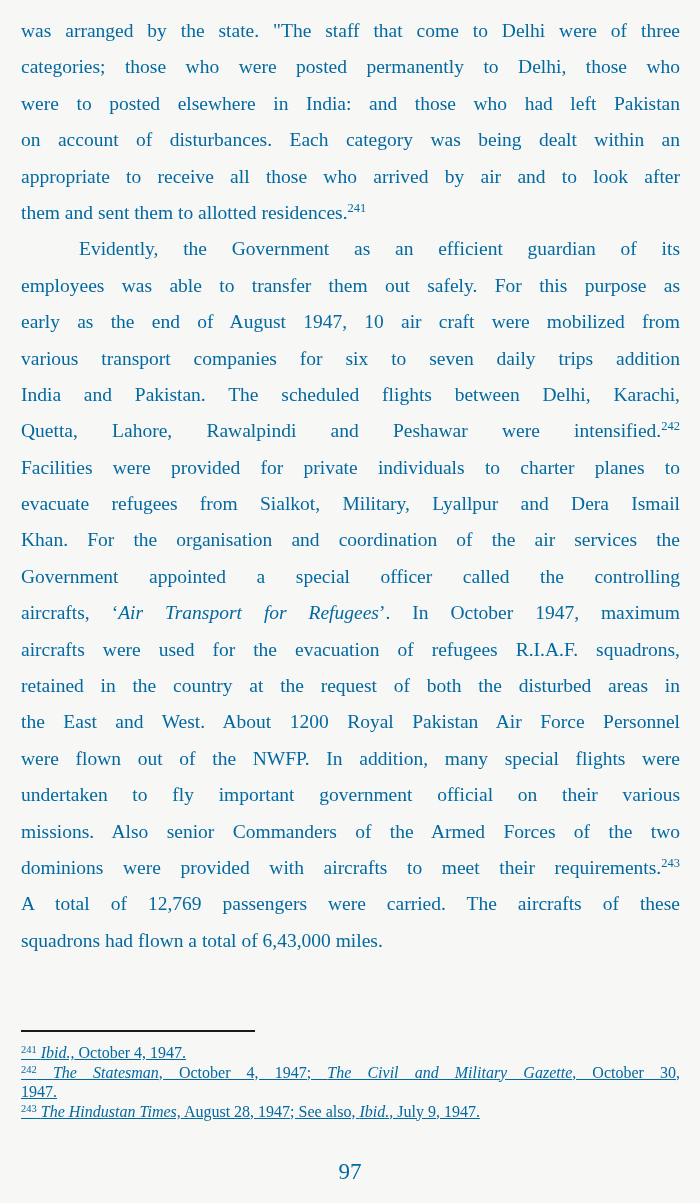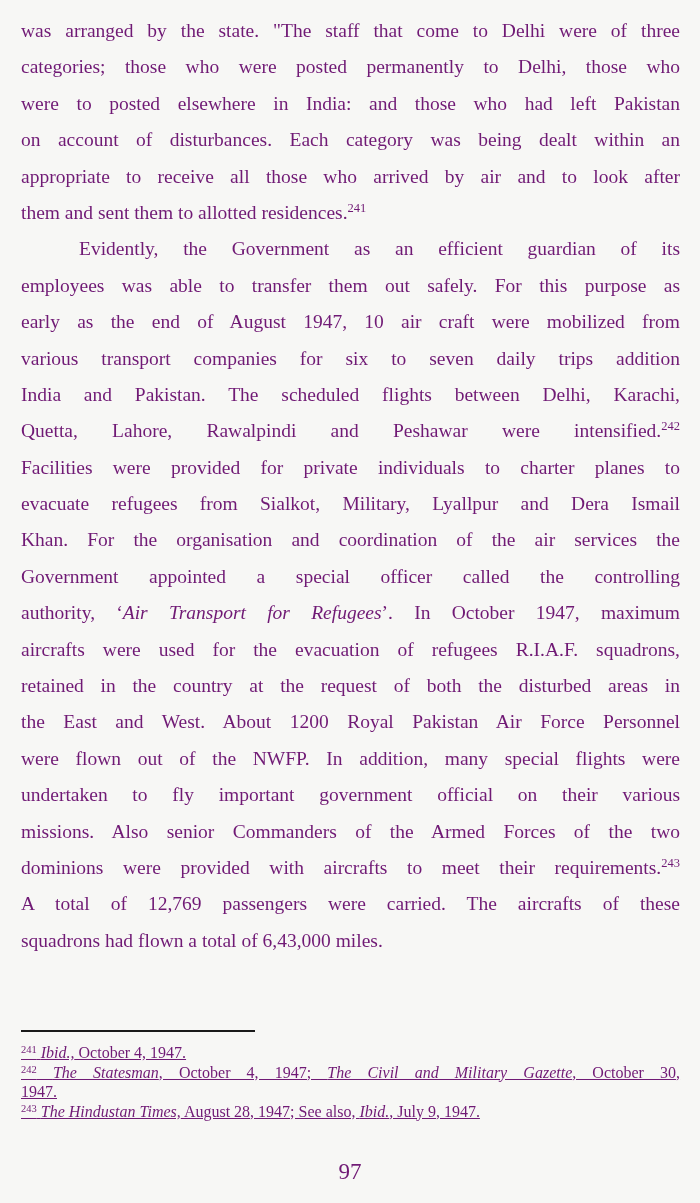--- a/index.html
+++ b/index.html
@@ -2,21 +2,21 @@
 <html><head>
 <meta charset="utf-8">
 <style>
   * { margin: 0; padding: 0; box-sizing: border-box; }
   html, body { background: #e8e8e6; }
   .page {
     position: relative;
     width: 700px;
     height: 1203px;
     background: #f7f7f5;
-    color: #701a75;
+    color: #0369a1;
     font-family: "Liberation Serif", "DejaVu Serif", serif;
     overflow: hidden;
   }
   .body-text {
     position: absolute;
     top: 13px;
     left: 21px;
     width: 659px;
     font-size: 19.5px;
   }
@@ -89,21 +89,21 @@
       <div class="line j indent"><span>Evidently, the Government as an efficient guardian of its</span></div>
       <div class="line j"><span>employees was able to transfer them out safely. For this purpose as</span></div>
       <div class="line j"><span>early as the end of August 1947, 10 air craft were mobilized from</span></div>
       <div class="line j"><span>various transport companies for six to seven daily trips addition</span></div>
       <div class="line j"><span>India and Pakistan. The scheduled flights between Delhi, Karachi,</span></div>
       <div class="line j"><span>Quetta, Lahore, Rawalpindi and Peshawar were intensified.</span><sup class="sup">242</sup></div>
       <div class="line j"><span>Facilities were provided for private individuals to charter planes to</span></div>
       <div class="line j"><span>evacuate refugees from Sialkot, Military, Lyallpur and Dera Ismail</span></div>
       <div class="line j"><span>Khan. For the organisation and coordination of the air services the</span></div>
       <div class="line j"><span>Government appointed a special officer called the controlling</span></div>
-      <div class="line j"><span>authority, ‘</span><span class="it">Air Transport for Refugees</span><span>’. In October 1947, maximum</span></div>
+      <div class="line j"><span>aircrafts, ‘</span><span class="it">Air Transport for Refugees</span><span>’. In October 1947, maximum</span></div>
       <div class="line j"><span>aircrafts were used for the evacuation of refugees R.I.A.F. squadrons,</span></div>
       <div class="line j"><span>retained in the country at the request of both the disturbed areas in</span></div>
       <div class="line j"><span>the East and West. About 1200 Royal Pakistan Air Force Personnel</span></div>
       <div class="line j"><span>were flown out of the NWFP. In addition, many special flights were</span></div>
       <div class="line j"><span>undertaken to fly important government official on their various</span></div>
       <div class="line j"><span>missions. Also senior Commanders of the Armed Forces of the two</span></div>
       <div class="line j"><span>dominions were provided with aircrafts to meet their requirements.</span><sup class="sup">243</sup></div>
       <div class="line j"><span>A total of 12,769 passengers were carried. The aircrafts of these</span></div>
       <div class="line"><span>squadrons had flown a total of 6,43,000 miles.</span></div>
     </div>

